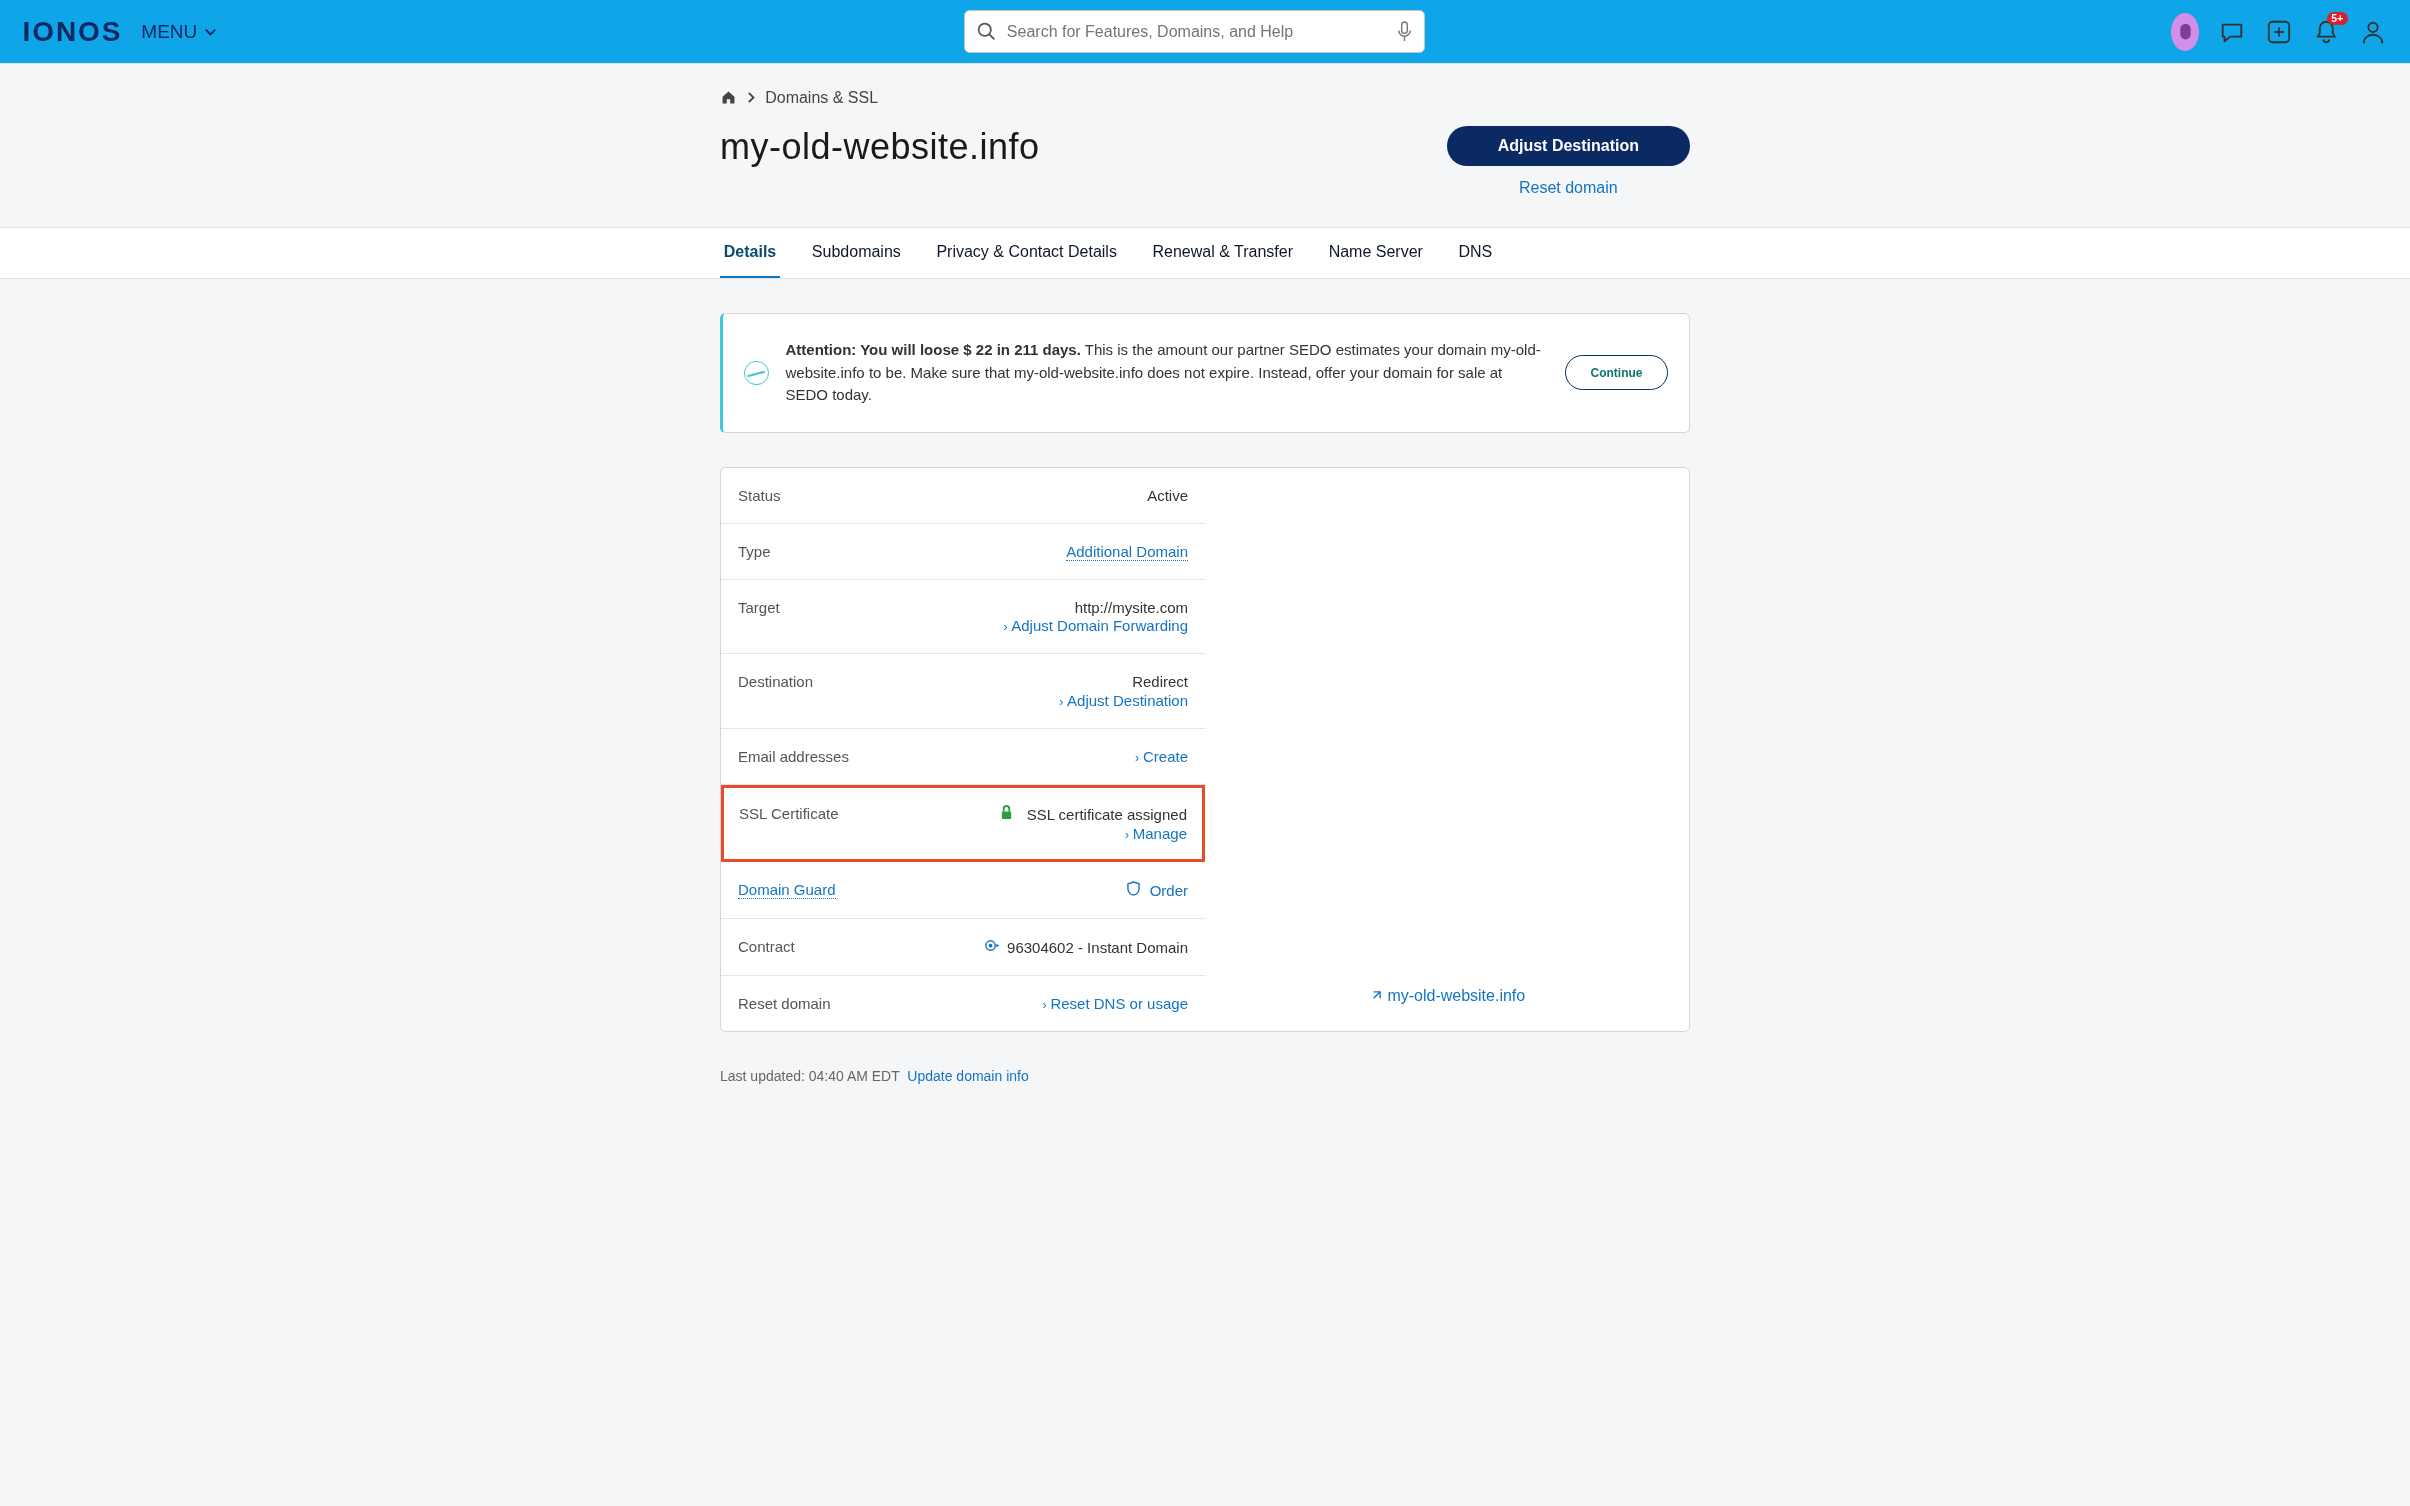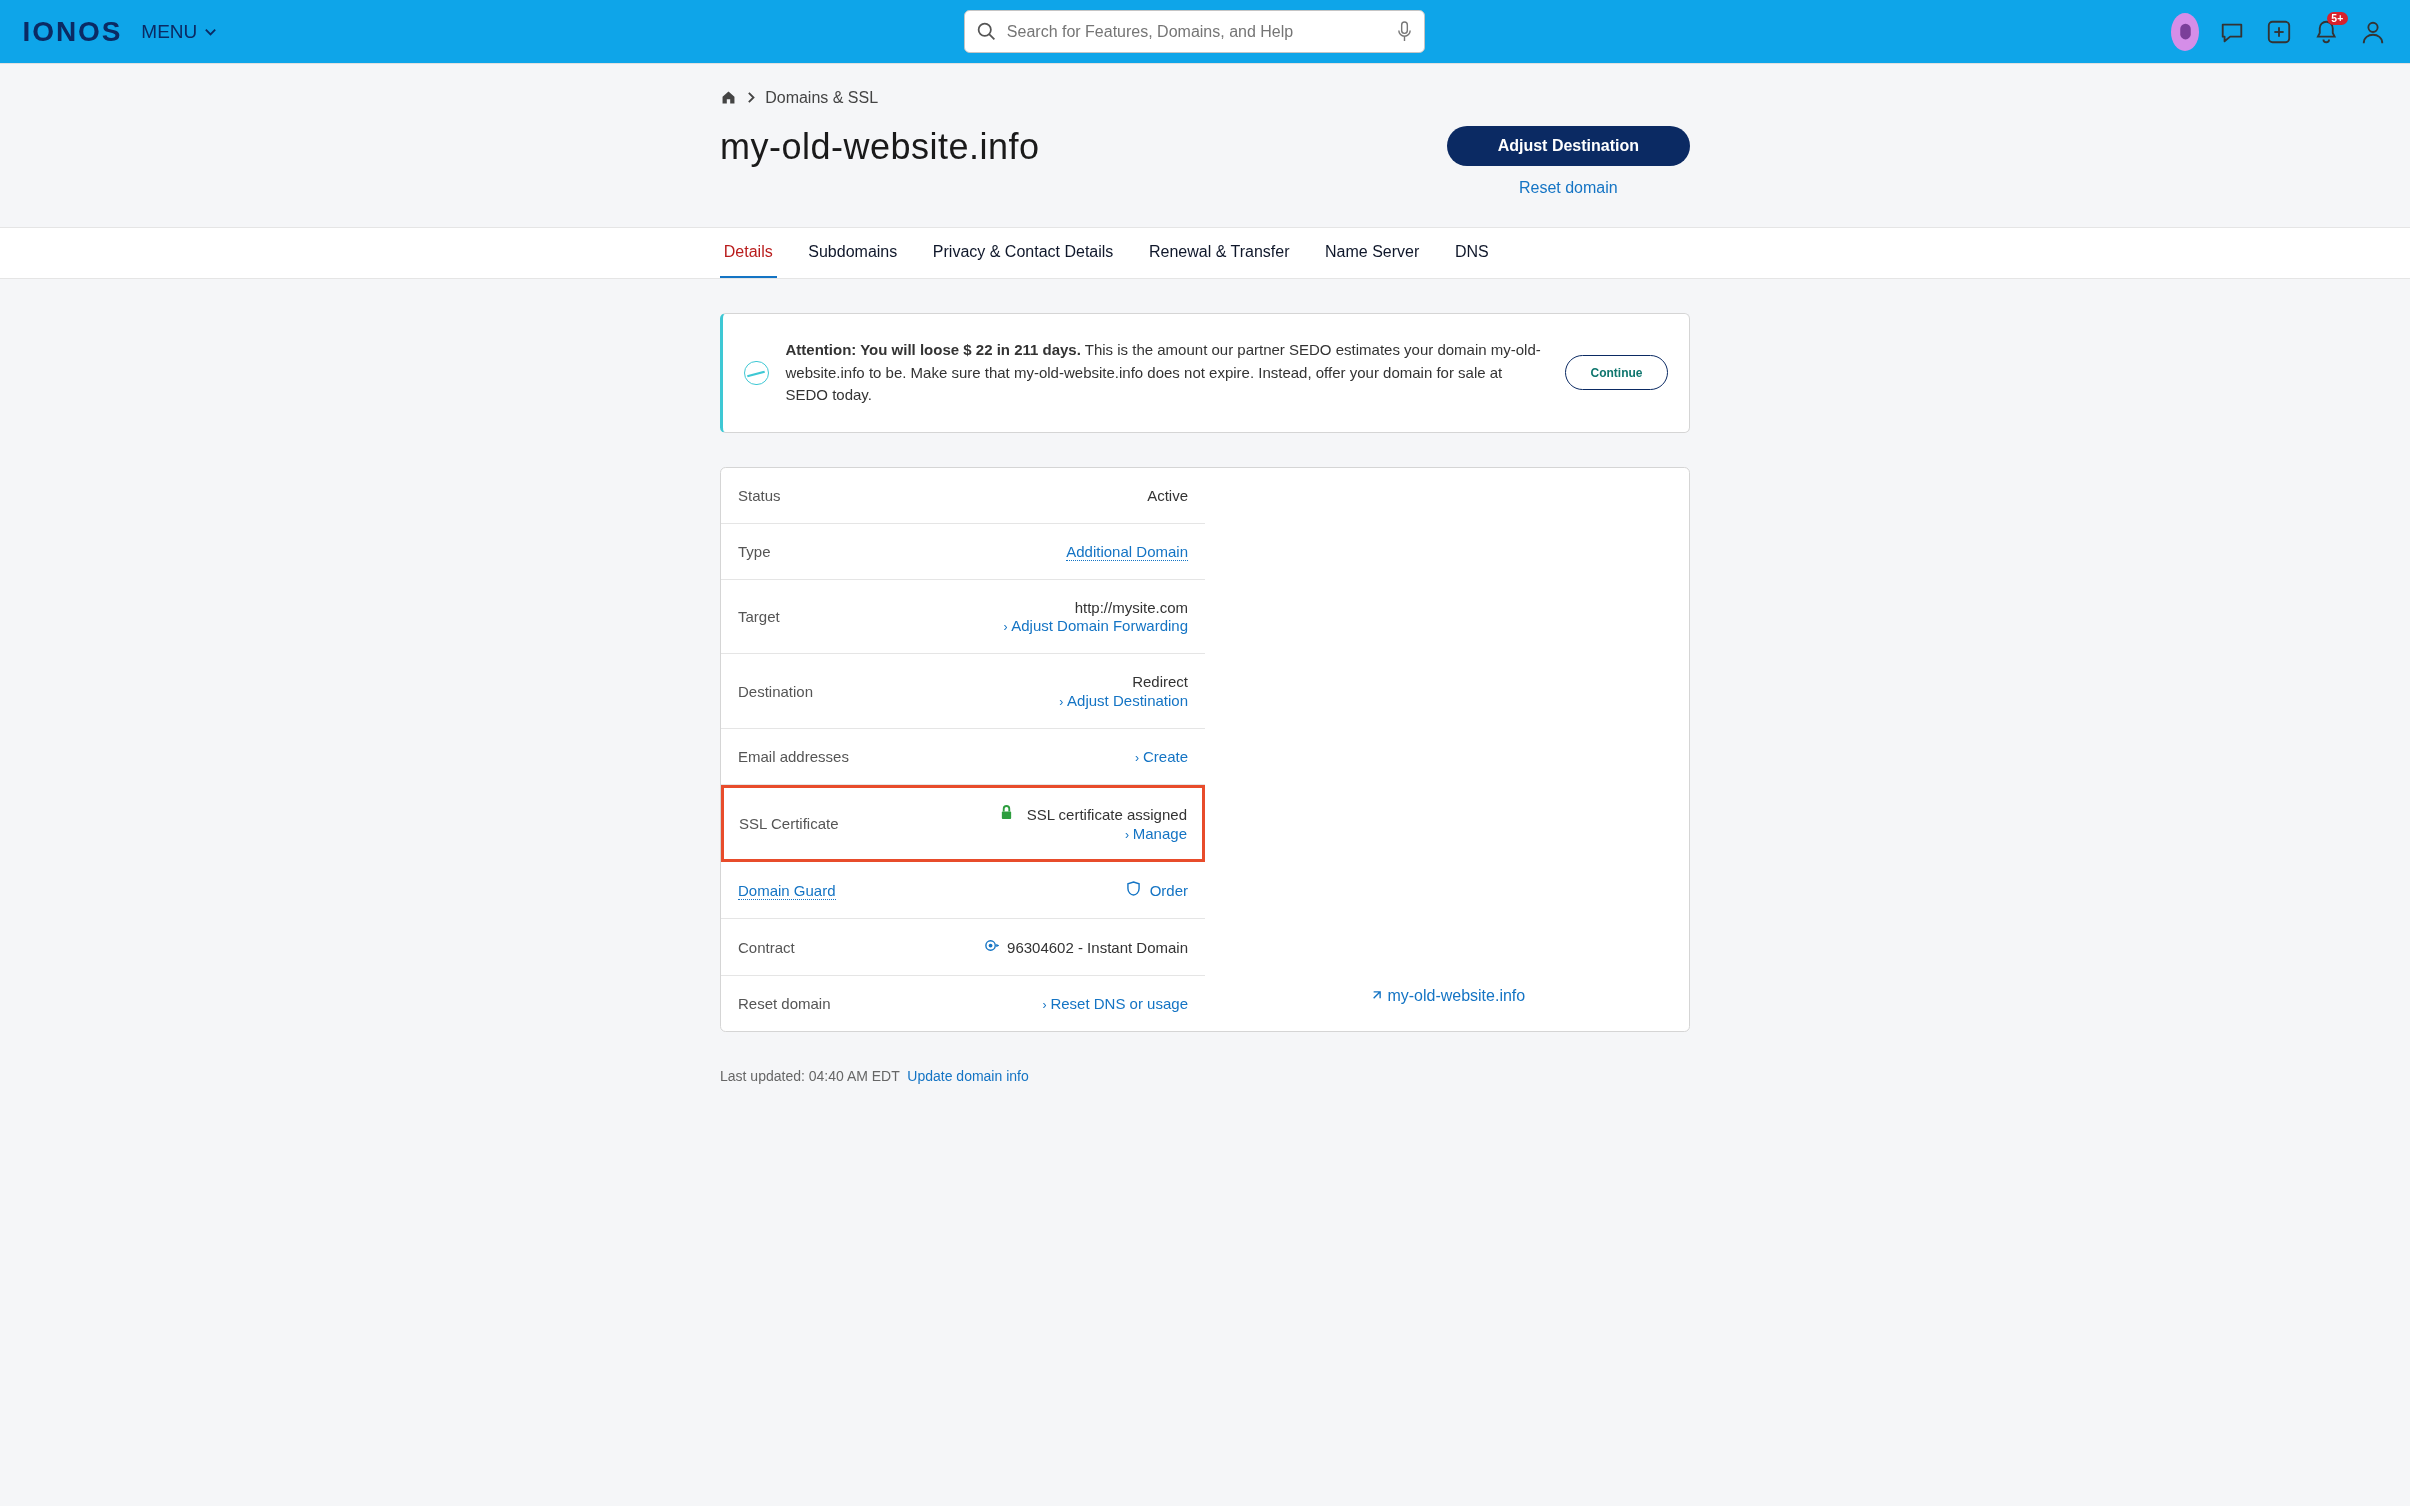--- a/index.html
+++ b/index.html
@@ -20,34 +20,34 @@
 .breadcrumb a { color: #444; text-decoration: none; }
 .title-row { display: flex; justify-content: space-between; align-items: flex-start; margin-top: 19px; }
 .domain-title { font-size: 36px; font-weight: 500; color: #1a1a1a; letter-spacing: 0.5px; }
 .title-actions { display: flex; flex-direction: column; gap: 13px; align-items: center; }
 .btn-primary { background: #0b2a63; color: #fff; border: none; border-radius: 22.6px; padding: 11.3px 51px; font-size: 16px; font-weight: 600; cursor: pointer; }
 .link-blue { color: #1474c4; font-size: 16px; cursor: pointer; font-weight: 500; }
 
 .tabs-bar { background: #fff; border-top: 0.9px solid #e5e5e5; border-bottom: 0.9px solid #e5e5e5; margin-top: 30px; }
 .tabs-inner { max-width: 970px; margin: 0 auto; display: flex; gap: 28px; }
 .tab { padding: 15px 3.8px; font-size: 16px; color: #0f172a; cursor: pointer; border-bottom: 2.8px solid transparent; }
-.tab.active { color: #b91c1c; border-bottom-color: #1474c4; font-weight: 400; }
+.tab.active { color: #0c4a6e; border-bottom-color: #1474c4; font-weight: 700; }
 
 .content { max-width: 970px; margin: 0 auto; padding: 34px 0 19px 0; }
 .alert { background: #fff; border: 0.9px solid #d5d5d5; border-left: 3.8px solid #3ec8d4; border-radius: 5.6px; display: flex; align-items: center; padding: 25px 21px; gap: 17px; }
 .alert-icon { width: 24.5px; height: 24.5px; border-radius: 50%; border: 1.9px solid #3ec8d4; flex-shrink: 0; position: relative; }
 .alert-icon::after { content: ""; position: absolute; top: 50%; left: 10%; width: 80%; height: 1.9px; background: #3ec8d4; transform: rotate(-15deg); }
 .alert-text { flex: 1; font-size: 15px; line-height: 1.5; color: #333; }
 .alert-text b { font-weight: 700; }
 .btn-outline { border: 1.4px solid #0b2a63; background: #fff; color: #0f766e; font-weight: 600; border-radius: 22.6px; padding: 9.4px 24.5px; font-size: 12px; cursor: pointer; }
 
 .panel { background: #fff; border: 0.9px solid #d5d5d5; border-radius: 5.6px; margin-top: 34px; display: flex; }
 .panel-left { width: 50%; }
 .panel-right { width: 50%; display: flex; align-items: flex-end; justify-content: center; padding-bottom: 26px; }
-.prow { display: flex; justify-content: space-between; align-items: center; padding: 19px 17px; border-bottom: 0.9px solid #e5e5e5; font-size: 15px; }
+.prow { display: flex; justify-content: space-between; align-items: flex-start; padding: 19px 17px; border-bottom: 0.9px solid #e5e5e5; font-size: 15px; }
 .prow:last-child { border-bottom: none; }
 .prow-label { color: #555; }
 .prow-val { text-align: right; color: #333; }
 .prow-val .subline { display: block; margin-top: 1.9px; }
 .link-inline { color: #1474c4; cursor: pointer; }
 .link-under { color: #1474c4; border-bottom: 0.9px dotted #1474c4; cursor: pointer; }
 .chev { color: #1474c4; font-size: 12.2px; margin-right: 3.8px; }
 .ssl-row { border: 3.8px solid #e84c2b; padding: 17px 15px; }
 .lock-icon { color: #2e9e3f; margin-right: 9.4px; }
 .shield-ico { color: #1474c4; margin-right: 5.6px; }

